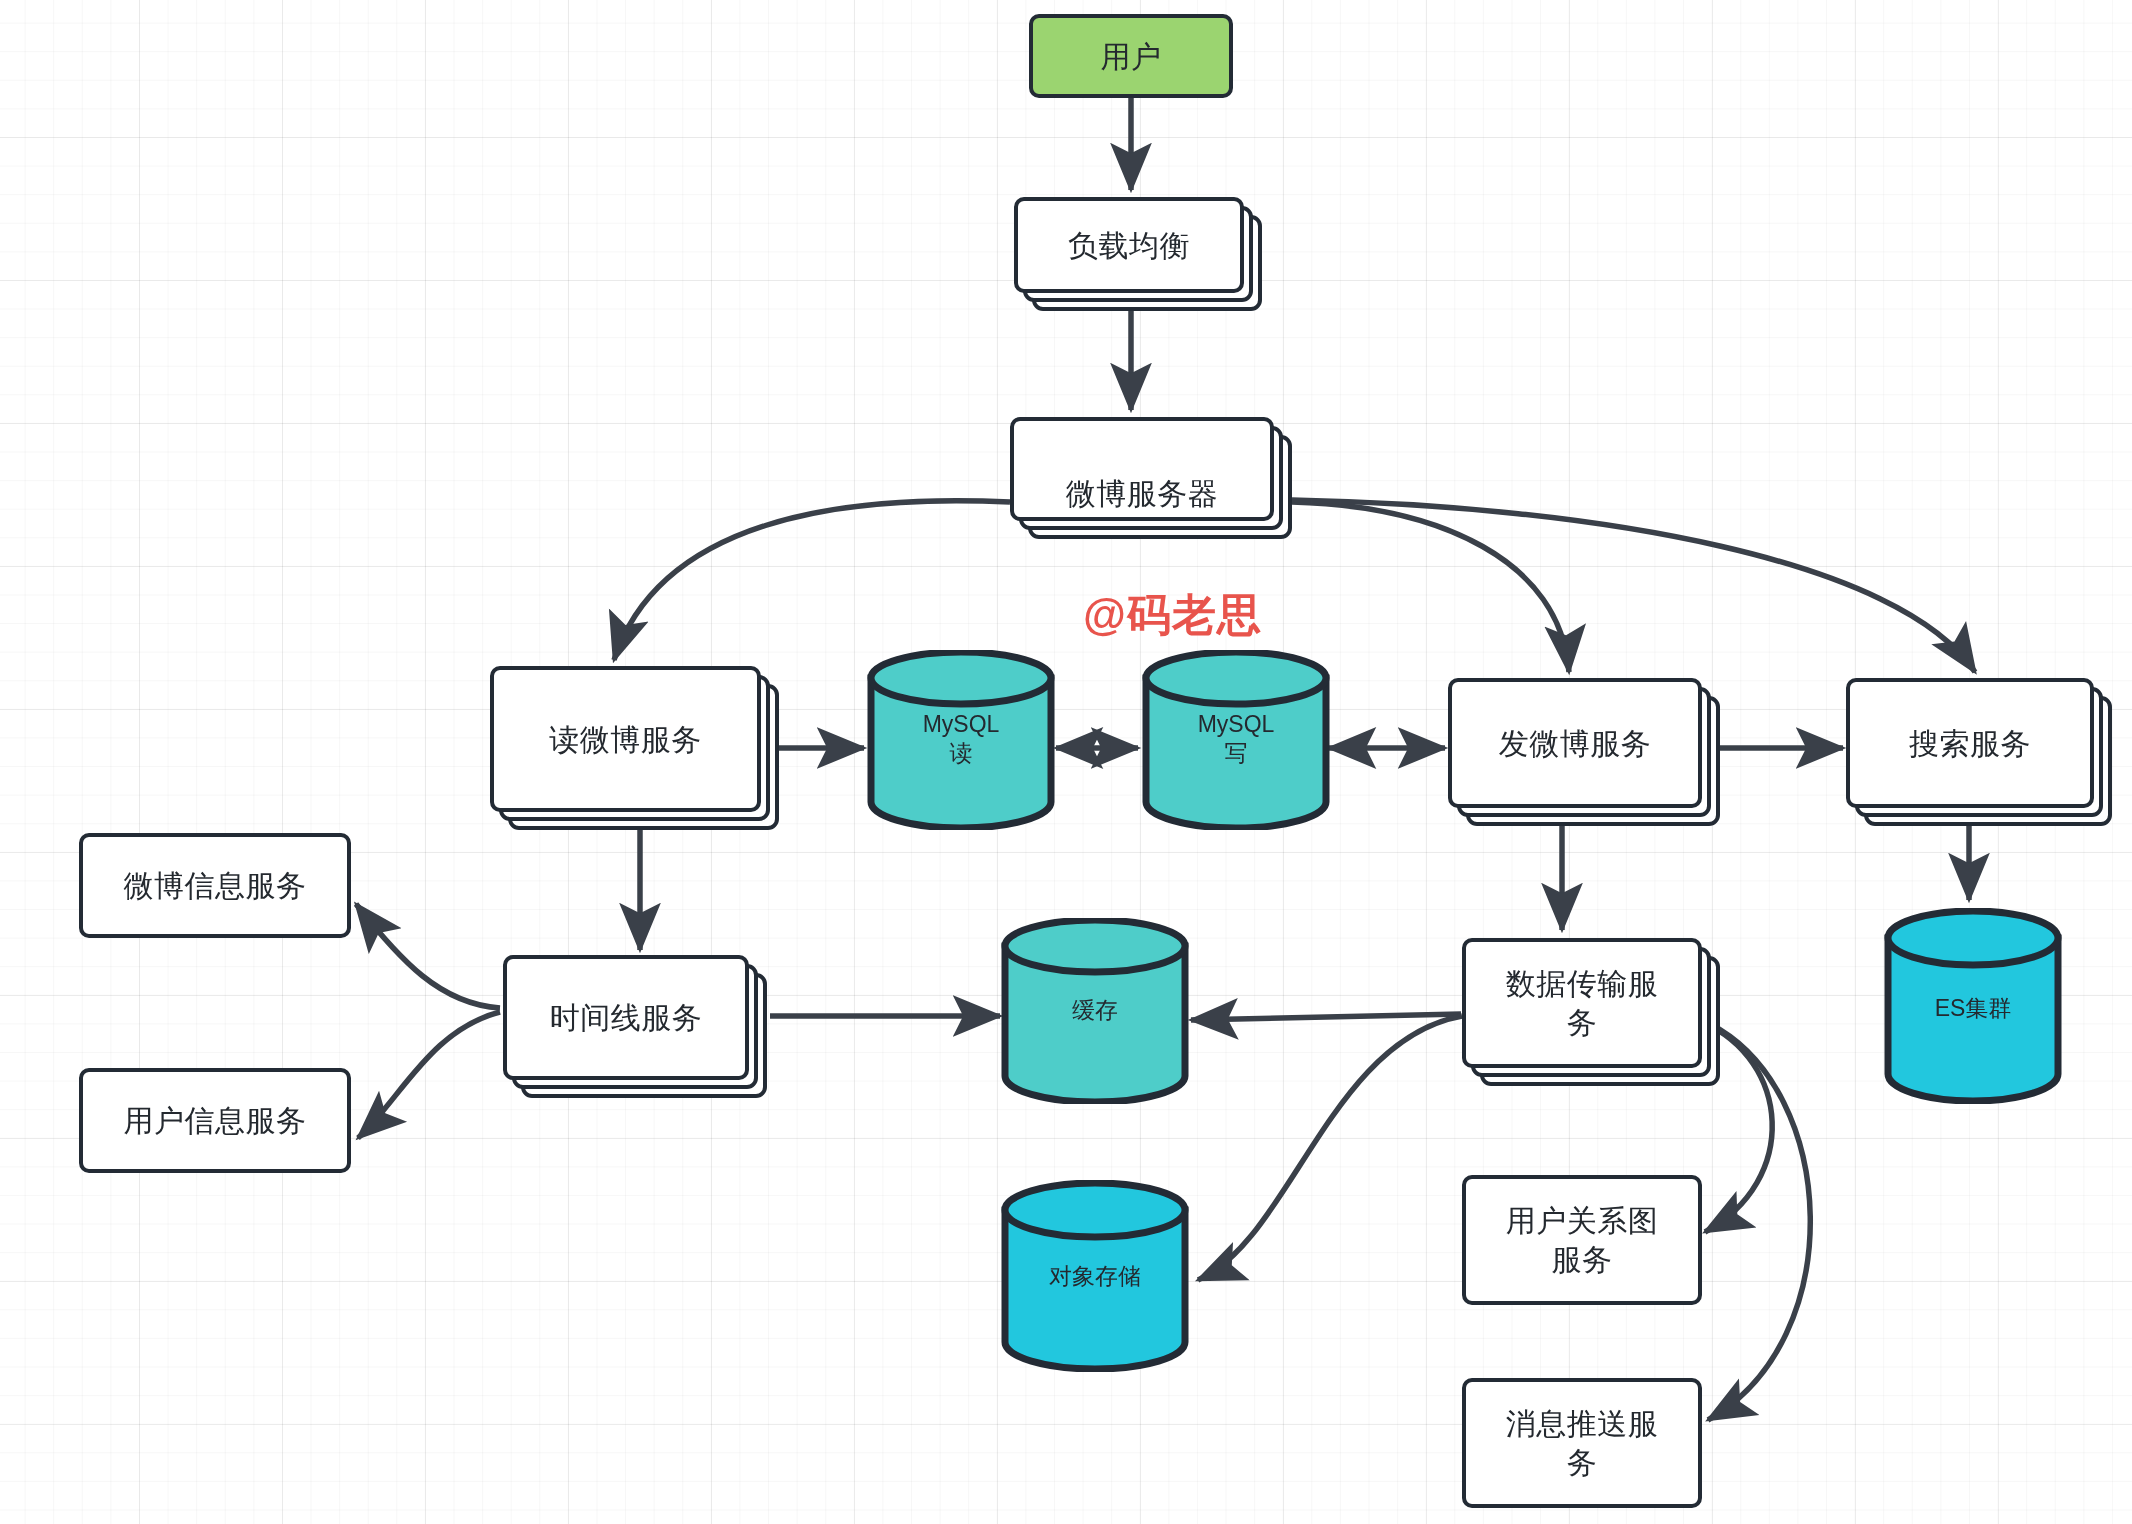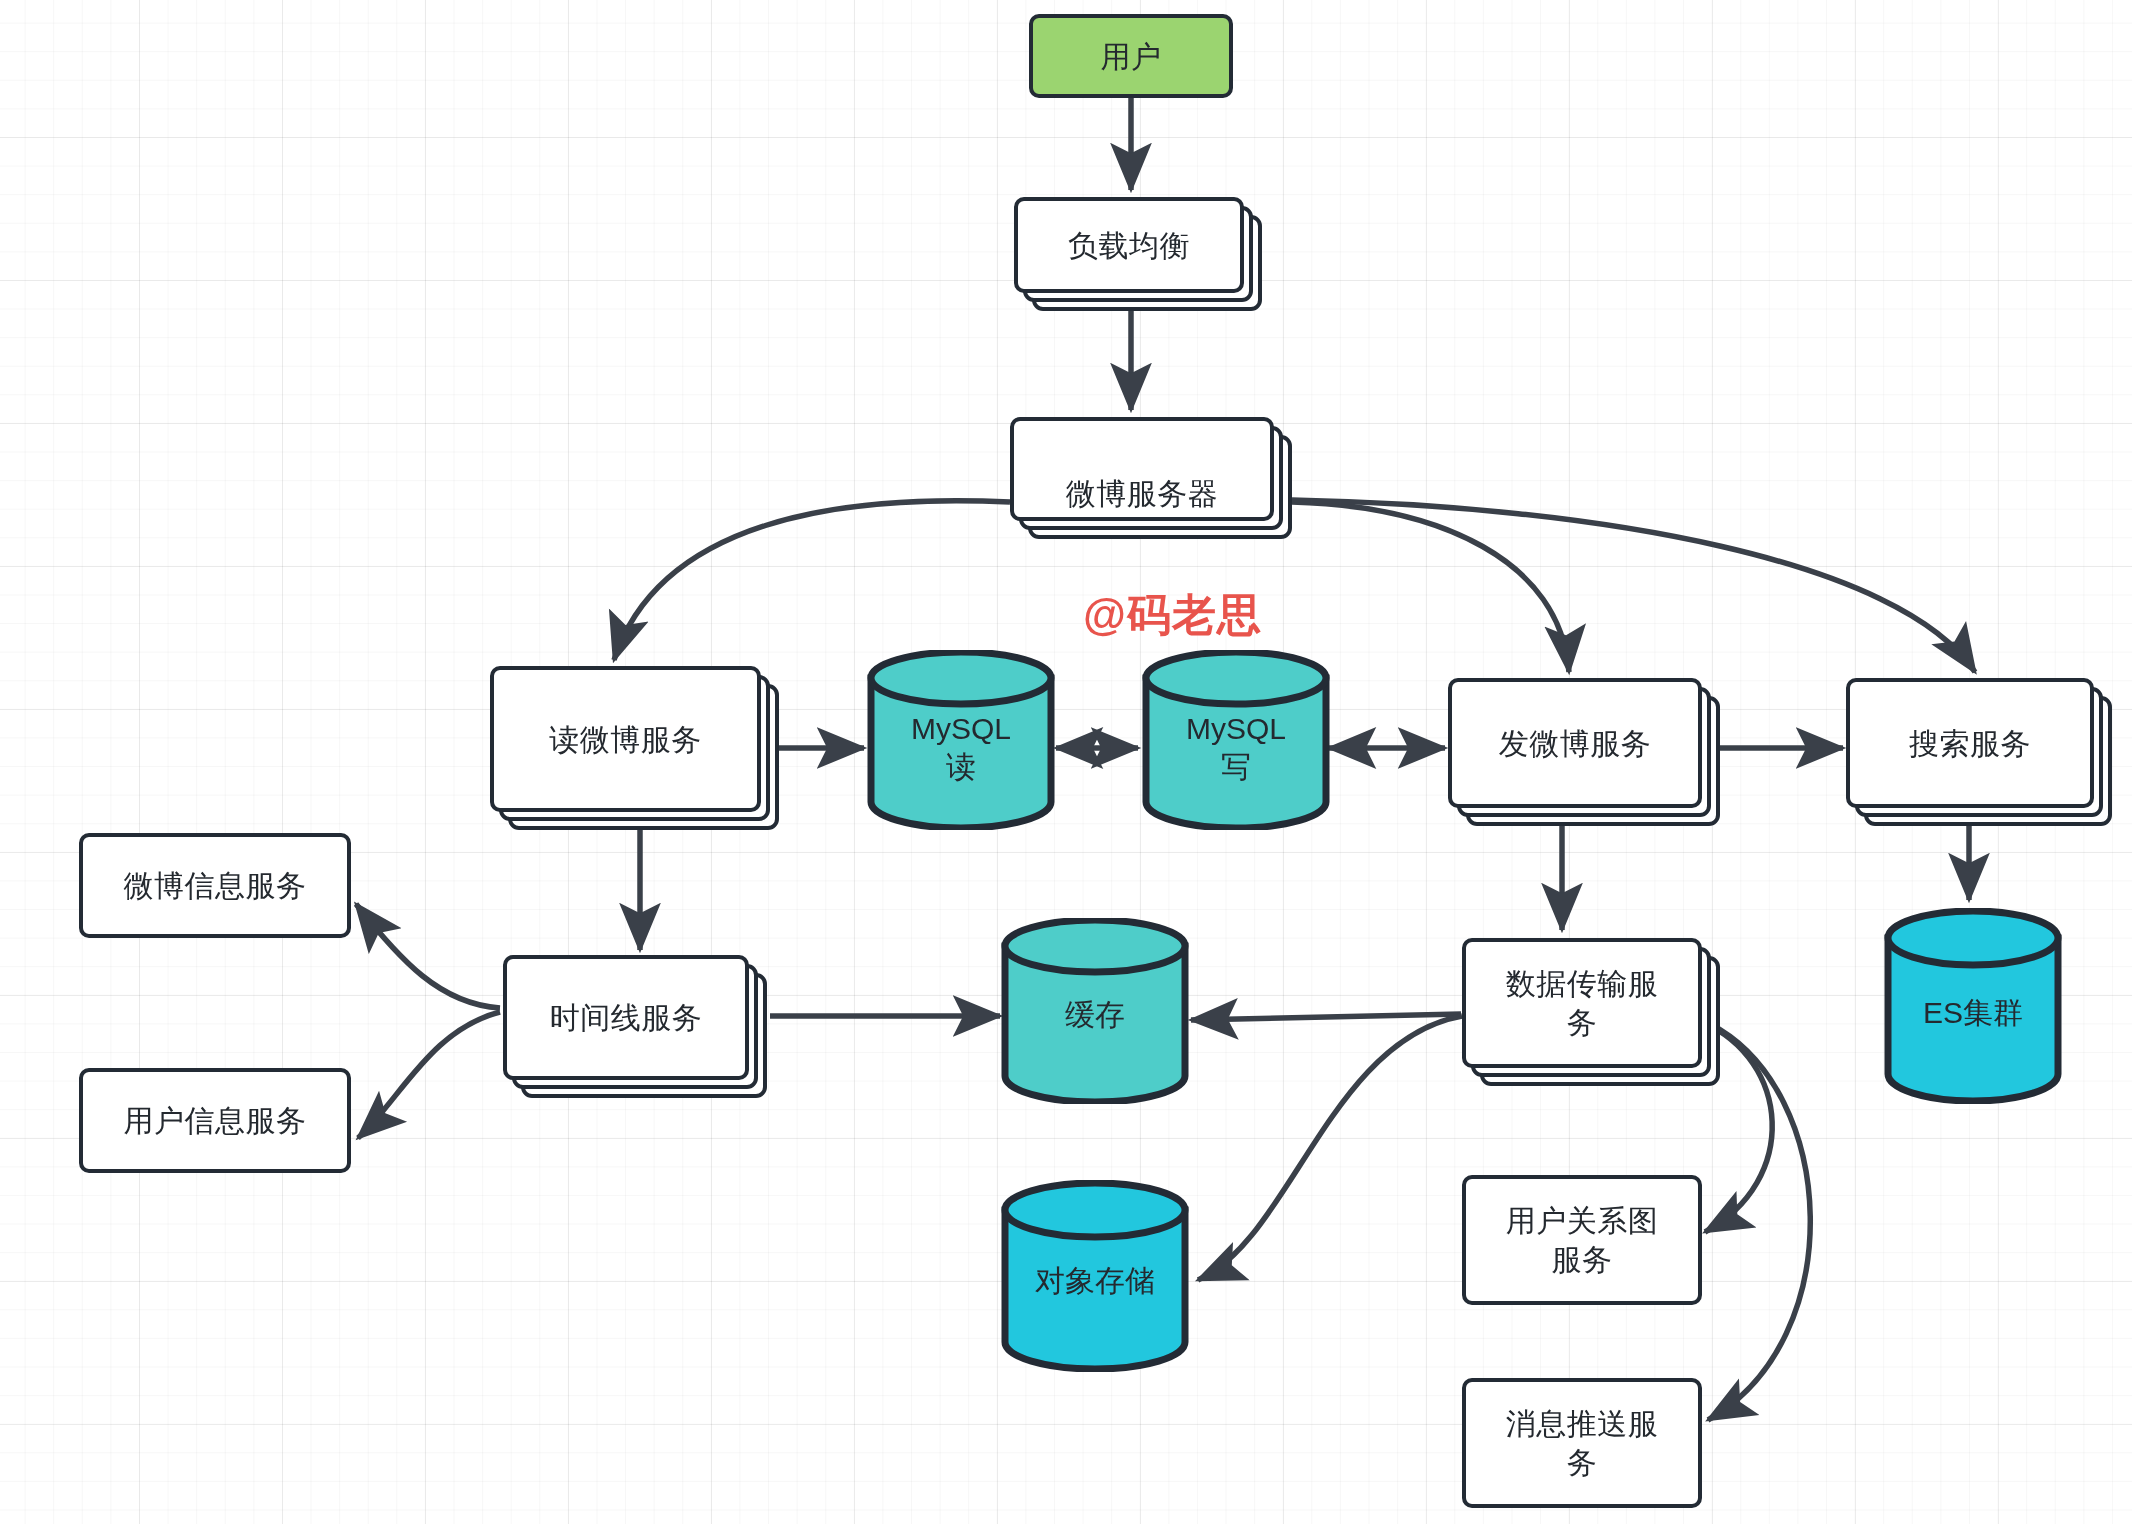--- a/index.html
+++ b/index.html
@@ -60,21 +60,21 @@
   }
   .cyl {
     position: absolute;
   }
   .cyl .cyl-label {
     position: absolute;
     left: 0;
     width: 100%;
     text-align: center;
     color: #24292f;
-    font-size: 30px;
+    font-size: 23px;
     line-height: 1.26;
     white-space: pre-line;
     pointer-events: none;
   }
   #watermark {
     position: absolute;
     color: #e8544c;
     font-size: 44px;
     font-weight: 600;
     letter-spacing: 1px;

